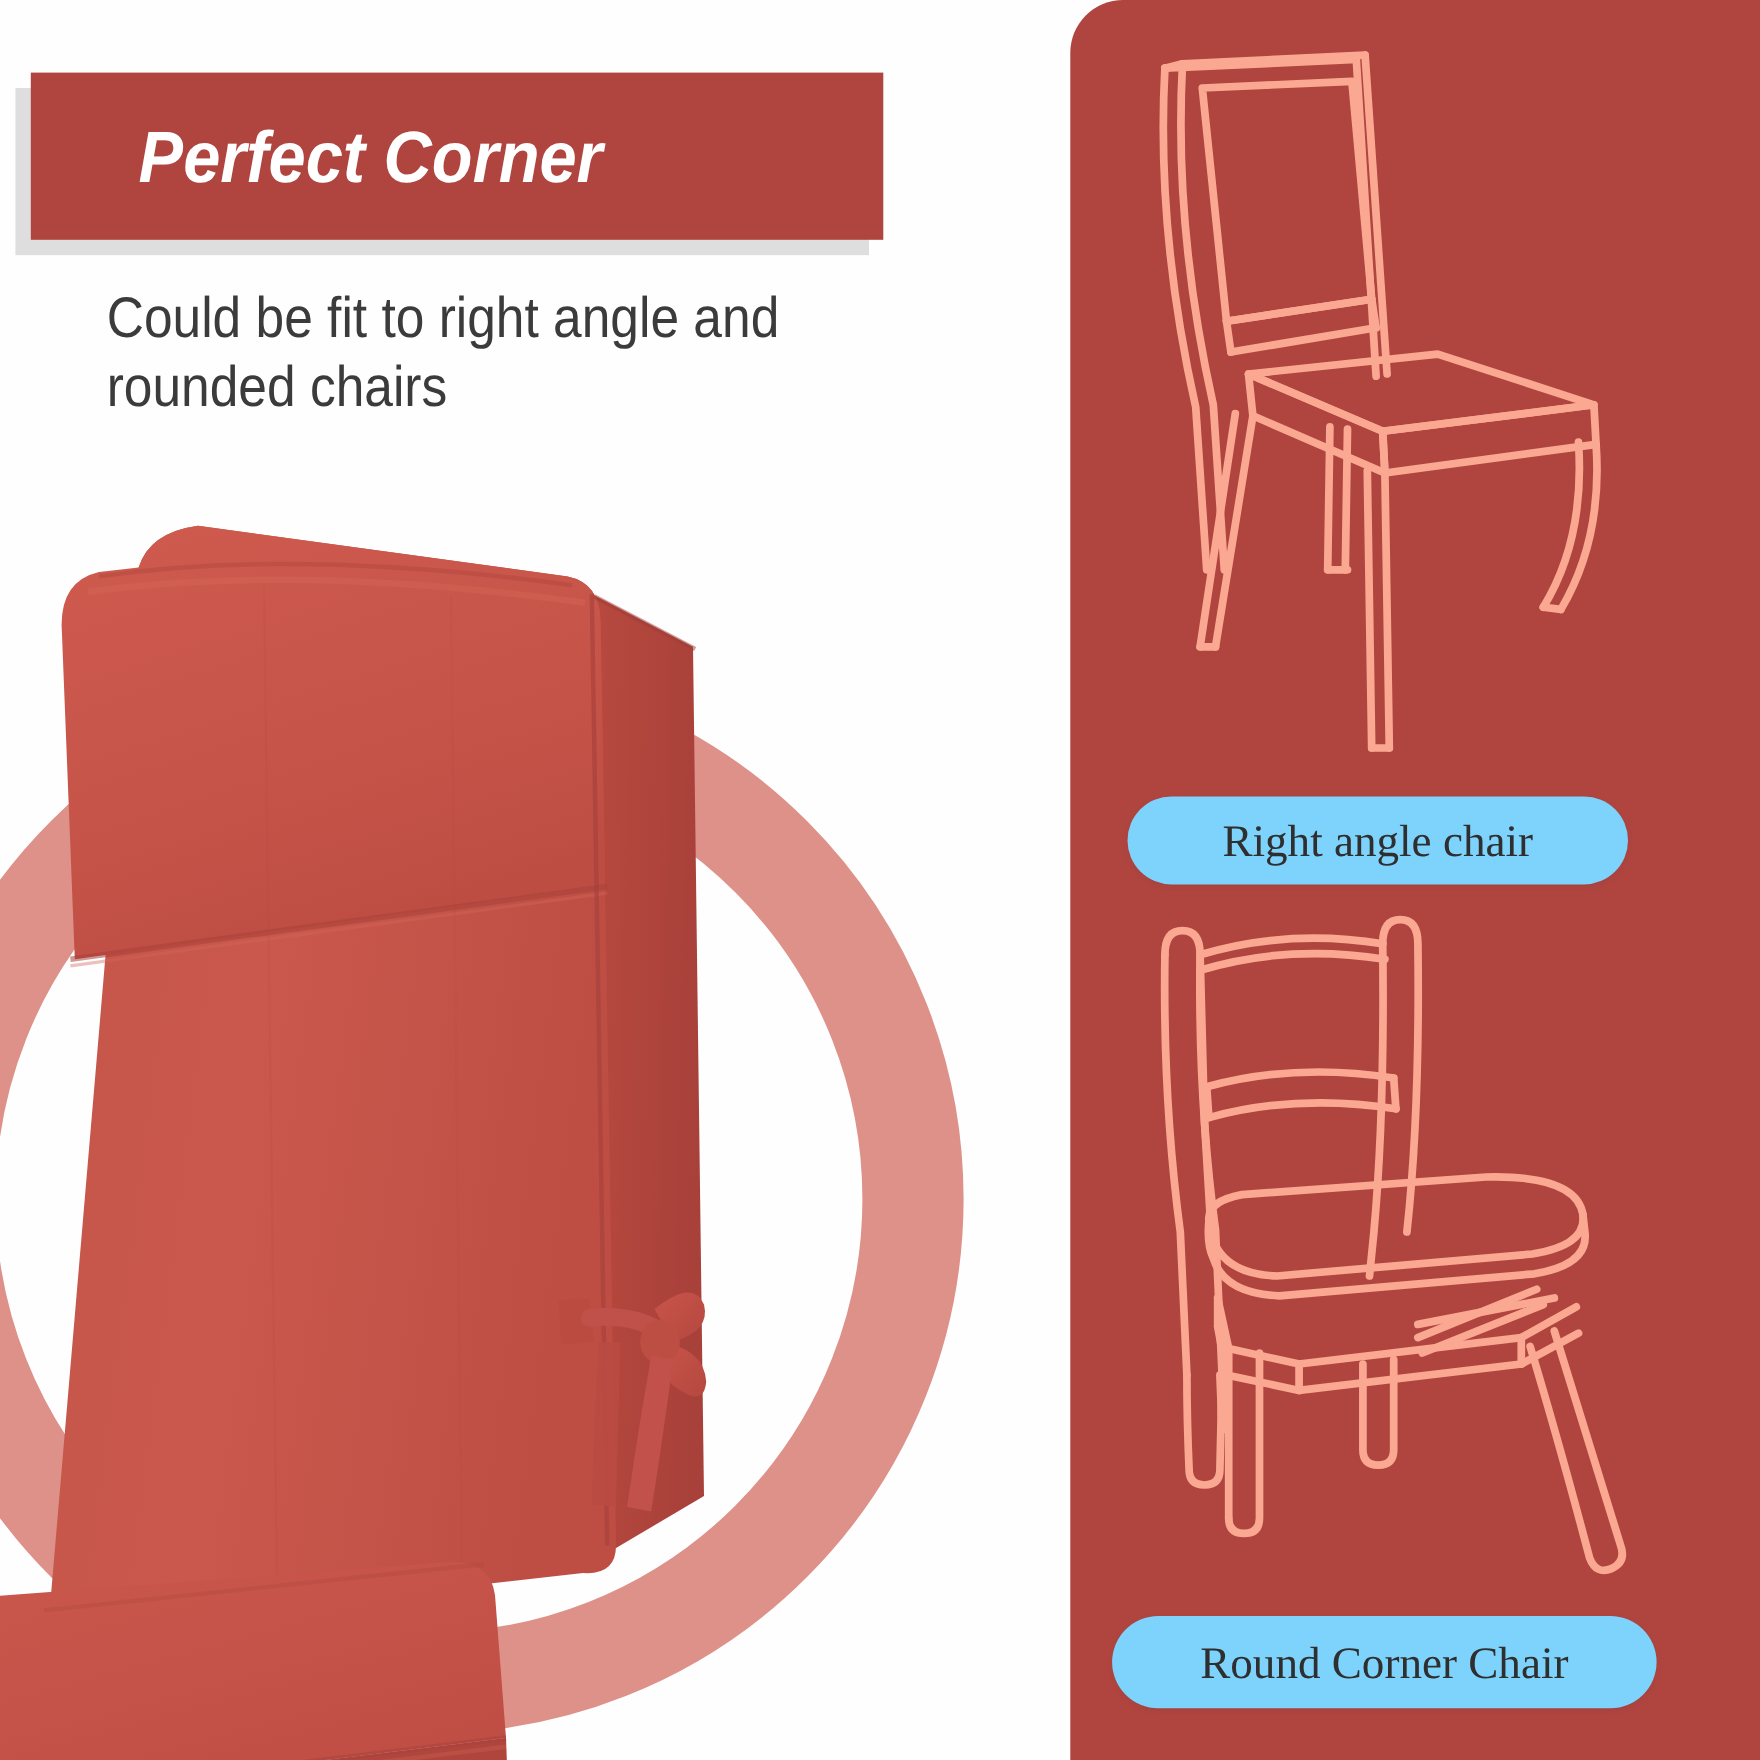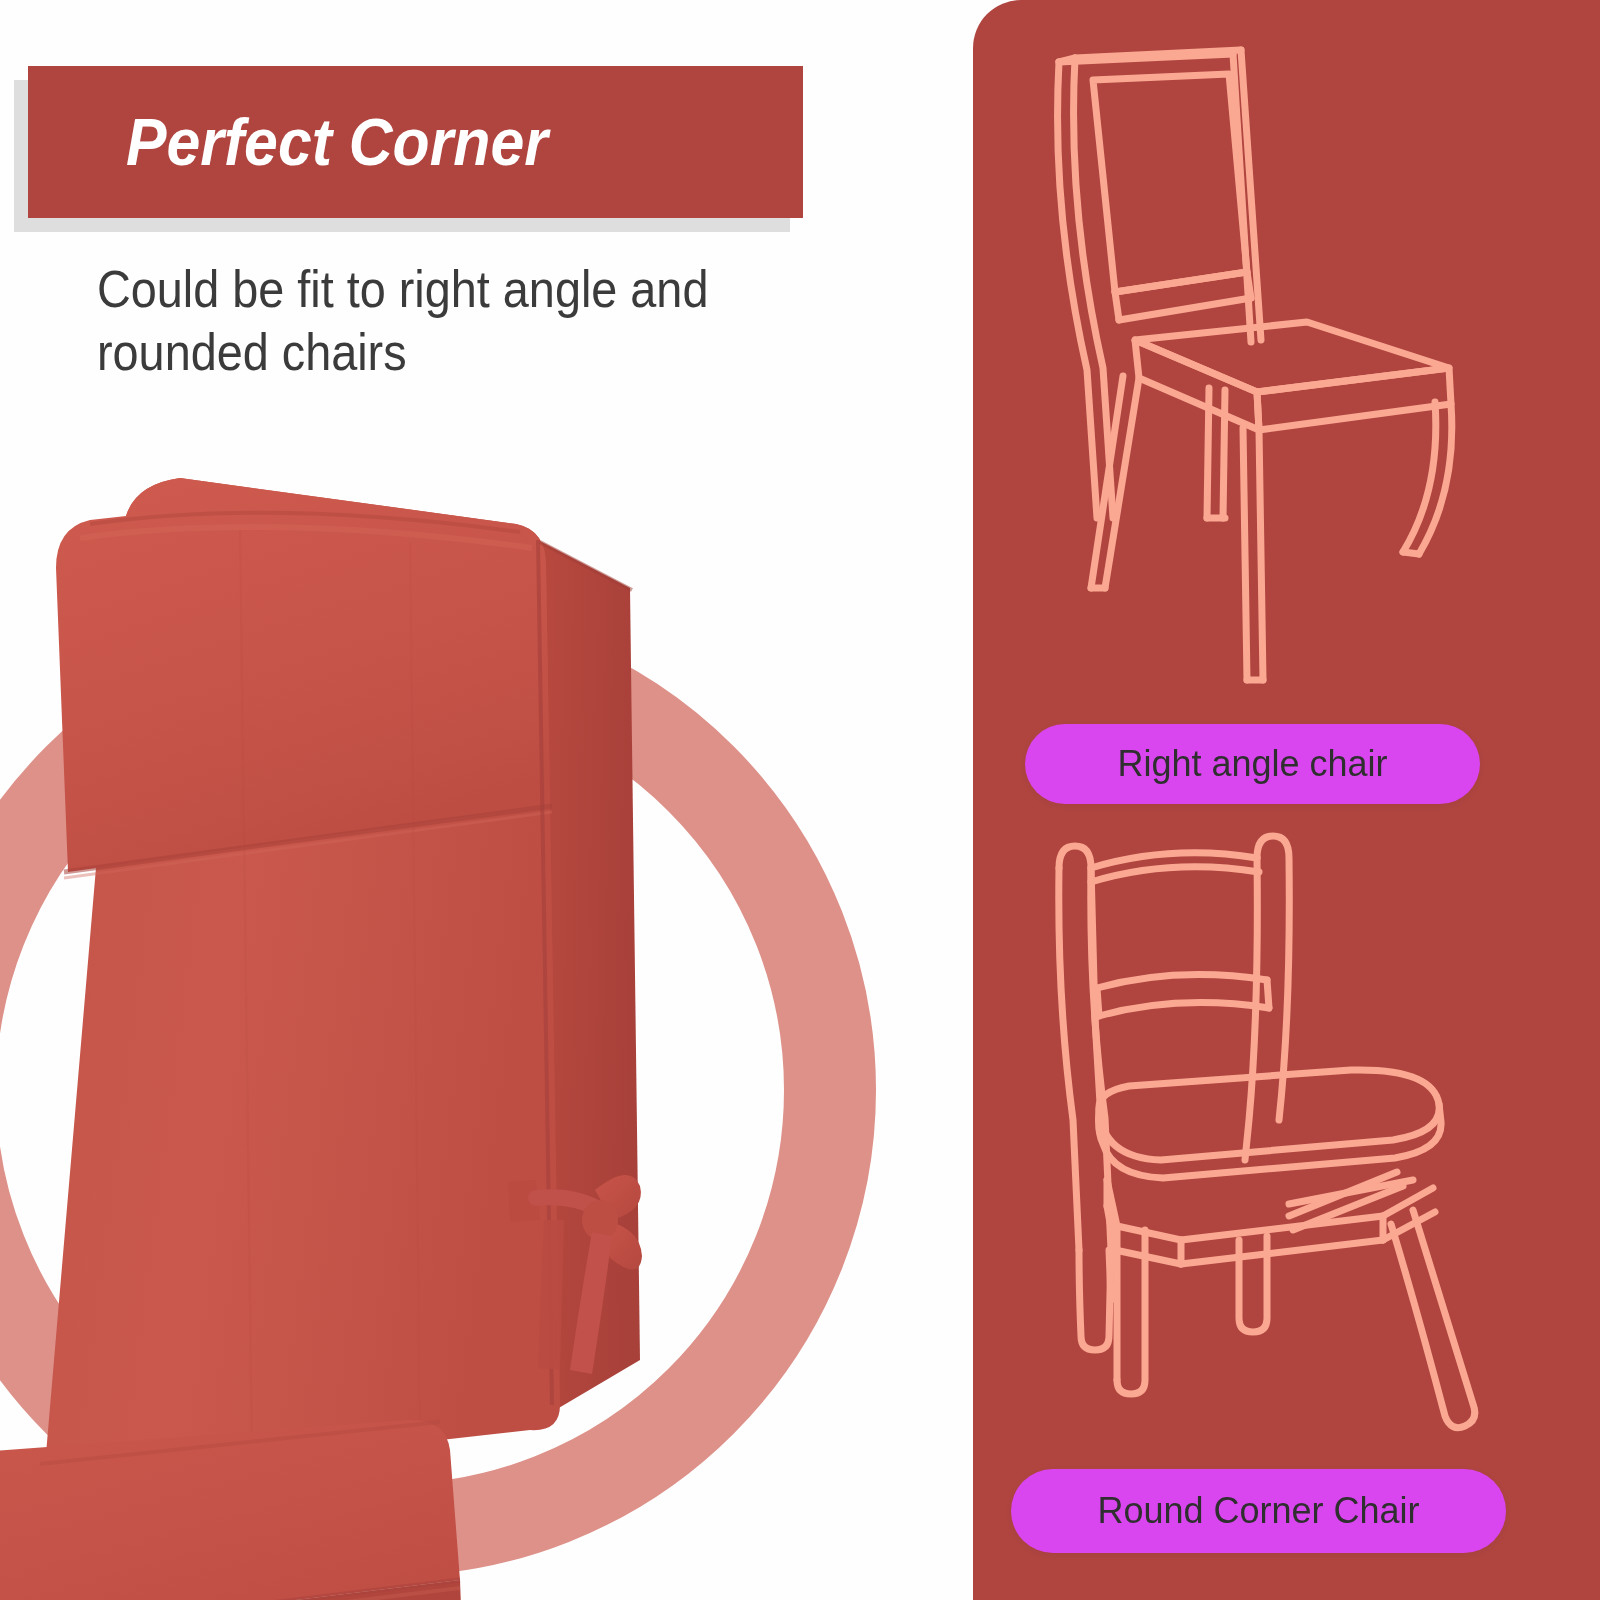--- a/index.html
+++ b/index.html
@@ -63,28 +63,28 @@
     border-top-left-radius:48px;
     border-top-right-radius:0px;
     overflow:hidden;
   }
   .chair-figure{position:absolute;}
   #chair-1{left:38px;top:40px;width:560px;height:660px;}
   #chair-2{left:48px;top:820px;width:560px;height:640px;}
 
   .pill{
     position:absolute;
-    background:#d946ef;
+    background:#7dd3fc;
     border-radius:999px;
     display:flex;align-items:center;justify-content:center;
     color:#2f2f2f;
-    font-size:36px;
+    font-size:41px;
     font-weight:400;
     white-space:nowrap;
-    font-family:Liberation Sans, sans-serif;
+    font-family:Liberation Serif, serif;
     box-shadow:0 2px 6px rgba(0,0,0,0.06);
   }
   #pill-1{left:52px;top:724px;width:455px;height:80px;}
   #pill-2{left:38px;top:1469px;width:495px;height:84px;text-align:center;}
 </style>
 </head>
 <body>
 
 <div id="stage">
 

